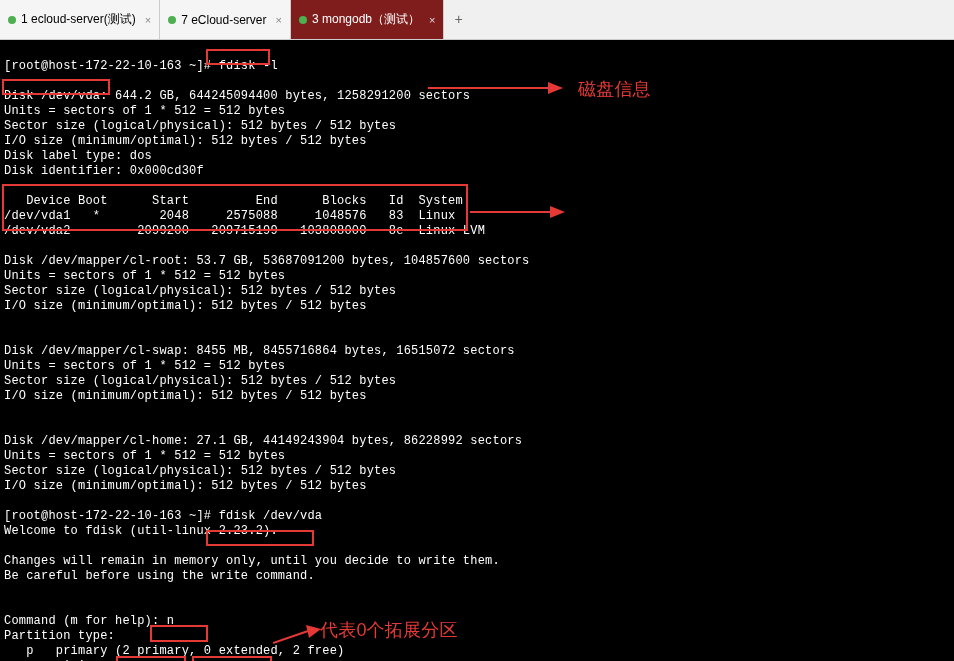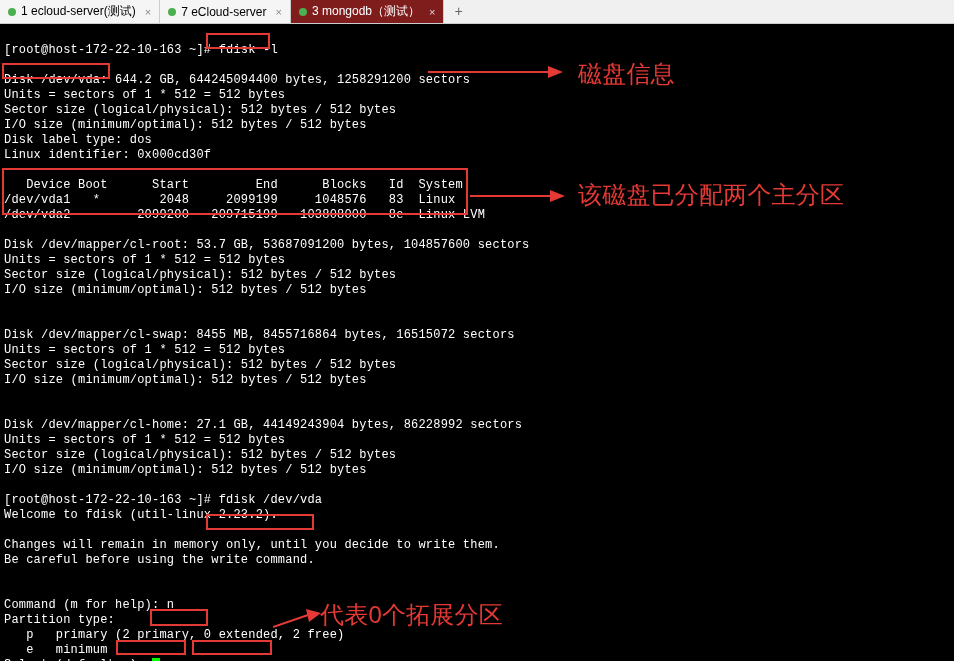--- a/index.html
+++ b/index.html
@@ -13,21 +13,21 @@
       background: #fff;
       width: 954px;
       height: 661px;
       overflow: hidden;
       position: relative;
     }
     .tabs {
       display: flex;
       background: #f0f0f0;
       border-bottom: 1px solid #ccc;
-      height: 24px;
+      height: 40px;
       text-align: right;
     }
     .tab {
       display: flex;
       align-items: center;
       padding: 0 8px;
       border-right: 1px solid #ccc;
       background: #f5f5f5;
       font-size: 12px;
       font-family: Arial, sans-serif;
@@ -73,21 +73,21 @@
     }
     .red-box {
       border: 2px solid #e53935;
       position: absolute;
       pointer-events: none;
     }
     .red-text {
       position: absolute;
       color: #e53935;
       font-family: "SimSun", "Microsoft YaHei", sans-serif;
-      font-size: 24px;
+      font-size: 18px;
       pointer-events: none;
     }
     .arrow {
       position: absolute;
       pointer-events: none;
     }
     .cursor-green {
       display: inline-block;
       width: 8px;
       height: 13px;
@@ -120,24 +120,24 @@
 </div>
 
 <div class="terminal">
 <span>[root@host-172-22-10-163 ~]# </span><span>fdisk -l</span>
 
 <span>Disk /dev/vda: 644.2 GB, 644245094400 bytes, 1258291200 sectors</span>
 <span>Units = sectors of 1 * 512 = 512 bytes</span>
 <span>Sector size (logical/physical): 512 bytes / 512 bytes</span>
 <span>I/O size (minimum/optimal): 512 bytes / 512 bytes</span>
 <span>Disk label type: dos</span>
-<span>Linux identifier: 0x000cd30f</span>
+<span>Disk identifier: 0x000cd30f</span>
 
 <span>   Device Boot      Start         End      Blocks   Id  System</span>
-<span>/dev/vda1   *        2048     2099199     1048576   83  Linux</span>
+<span>/dev/vda1   *        2048     2575088     1048576   83  Linux</span>
 <span>/dev/vda2         2099200   209715199   103808000   8e  Linux LVM</span>
 
 <span>Disk /dev/mapper/cl-root: 53.7 GB, 53687091200 bytes, 104857600 sectors</span>
 <span>Units = sectors of 1 * 512 = 512 bytes</span>
 <span>Sector size (logical/physical): 512 bytes / 512 bytes</span>
 <span>I/O size (minimum/optimal): 512 bytes / 512 bytes</span>
 
 
 <span>Disk /dev/mapper/cl-swap: 8455 MB, 8455716864 bytes, 16515072 sectors</span>
 <span>Units = sectors of 1 * 512 = 512 bytes</span>
@@ -181,15 +181,14 @@
     <line x1="0" y1="12" x2="80" y2="12" stroke="#e53935" stroke-width="2"></line>
     <polygon points="80,6 95,12 80,18" fill="#e53935"></polygon>
   </svg>
   <svg class="arrow" style="left:273px; top:583px; width:50px; height:24px;">
     <line x1="0" y1="20" x2="35" y2="8" stroke="#e53935" stroke-width="2"></line>
     <polygon points="33,2 48,6 36,15" fill="#e53935"></polygon>
   </svg>
 
   
   <div class="red-text" style="left:578px; top:42px;">磁盘信息</div>
-  <div class="red-text" style="left:578px; top:163px;">该磁盘已分配两个主分区</div>
   <div class="red-text" style="left:320px; top:583px;">代表0个拓展分区</div>
 </div>
 
 </body></html>

